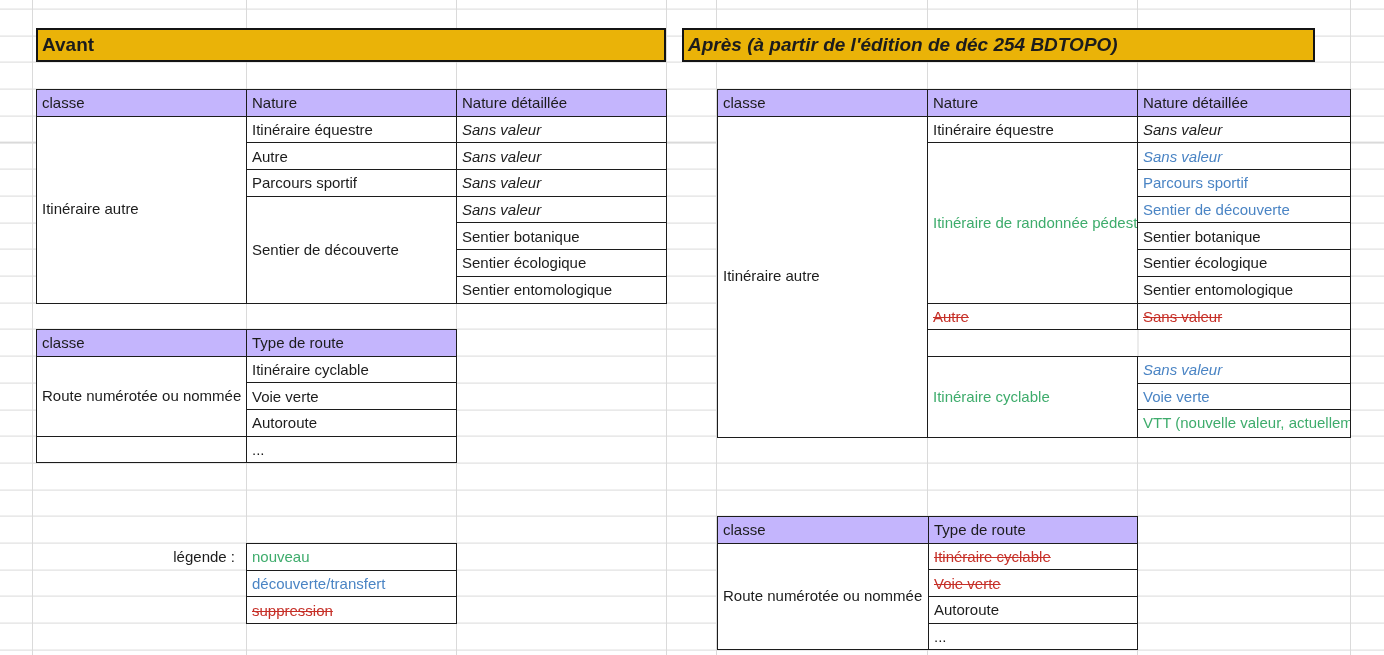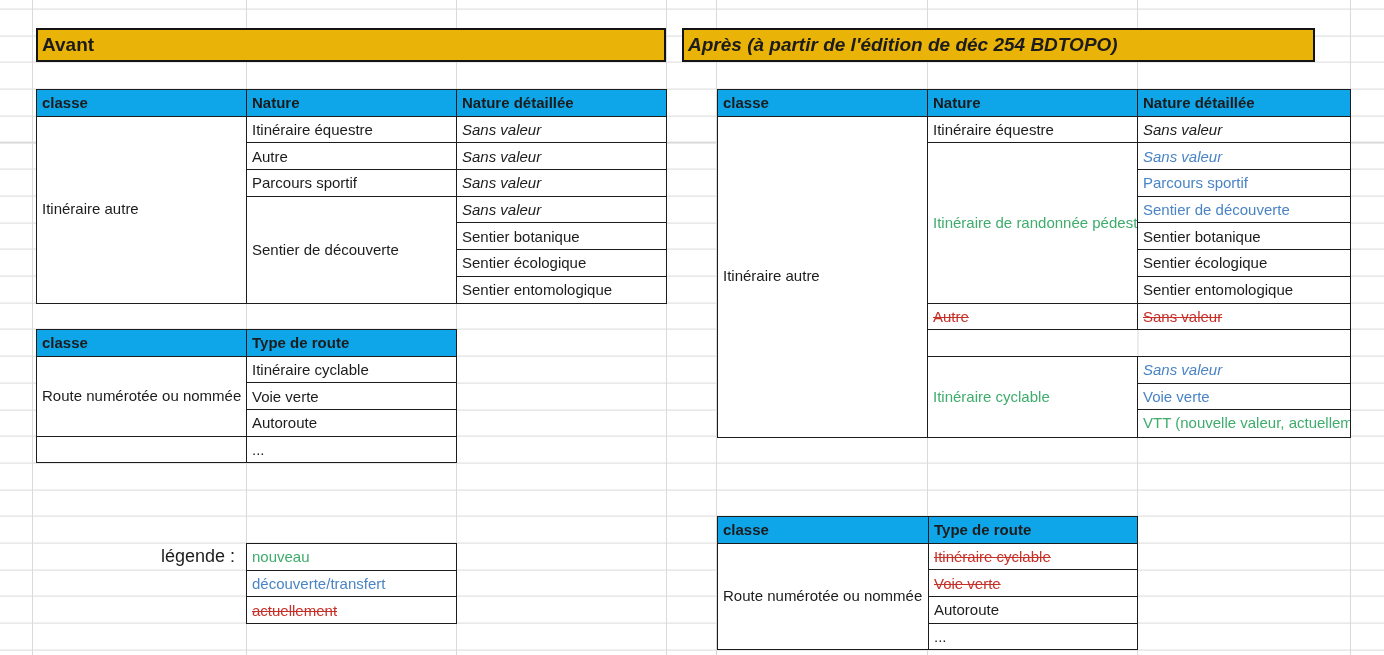--- a/index.html
+++ b/index.html
@@ -12,31 +12,31 @@
   .gv{position:absolute;top:0;bottom:0;width:1px;background:#dadada;}
   
   .titlebox{position:absolute;box-sizing:border-box;border:2.5px solid #141414;background:#eab308;
             display:flex;align-items:center;padding-left:4px;font-size:19px;font-weight:bold;}
   
   table.t{position:absolute;border-collapse:collapse;table-layout:fixed;background:#fff;}
   table.t td{box-sizing:border-box;border:1.5px solid #1c1c1c;padding:0 2px 0 5px;
              font-size:15px;vertical-align:middle;overflow:hidden;white-space:nowrap;}
   table.t tr{height:26.7px;}
   tr.tall{height:80.1px;}
-  td.hd{background:#0ea5e9;font-weight:bold;}
+  td.hd{background:#c4b5fd;font-weight:normal;}
   td.wrap{white-space:normal;line-height:26.7px;}
   td.vtop{vertical-align:top;}
   .it{font-style:italic;}
   .strike{text-decoration:line-through;}
   .c-green{color:#3EAC6C;}
   .c-blue{color:#4A84C4;}
   .c-red{color:#C63028;}
   td.empty-merged{background-image:linear-gradient(to right,transparent 0 209.5px,#d9d9d9 209.5px 210.5px,transparent 210.5px 100%);}
   .legend-label{position:absolute;display:flex;align-items:center;justify-content:flex-end;
-                font-size:18px;padding-right:6px;box-sizing:border-box;}
+                font-size:15px;padding-right:6px;box-sizing:border-box;}
 </style>
 </head>
 <body>
 
 <div class="sheet">
 
   <div class="grid-h"></div>
   <div class="gv" style="left:32px"></div>
   <div class="gv" style="left:246px"></div>
   <div class="gv" style="left:456px"></div>
@@ -127,21 +127,21 @@
         <col style="width:210px">
       </colgroup>
     <tbody>
         <tr>
           <td class="c-green">nouveau</td>
         </tr>
     <tr>
           <td class="c-blue">découverte/transfert</td>
         </tr>
     <tr>
-          <td class="c-red strike">actuellement</td>
+          <td class="c-red strike">suppression</td>
         </tr>
   </tbody>
     </table>
 
   <table class="t" style="left:717px;top:89px;width:633px;">
     <colgroup>
         <col style="width:210px">
         <col style="width:210px">
         <col style="width:213px">
       </colgroup>

